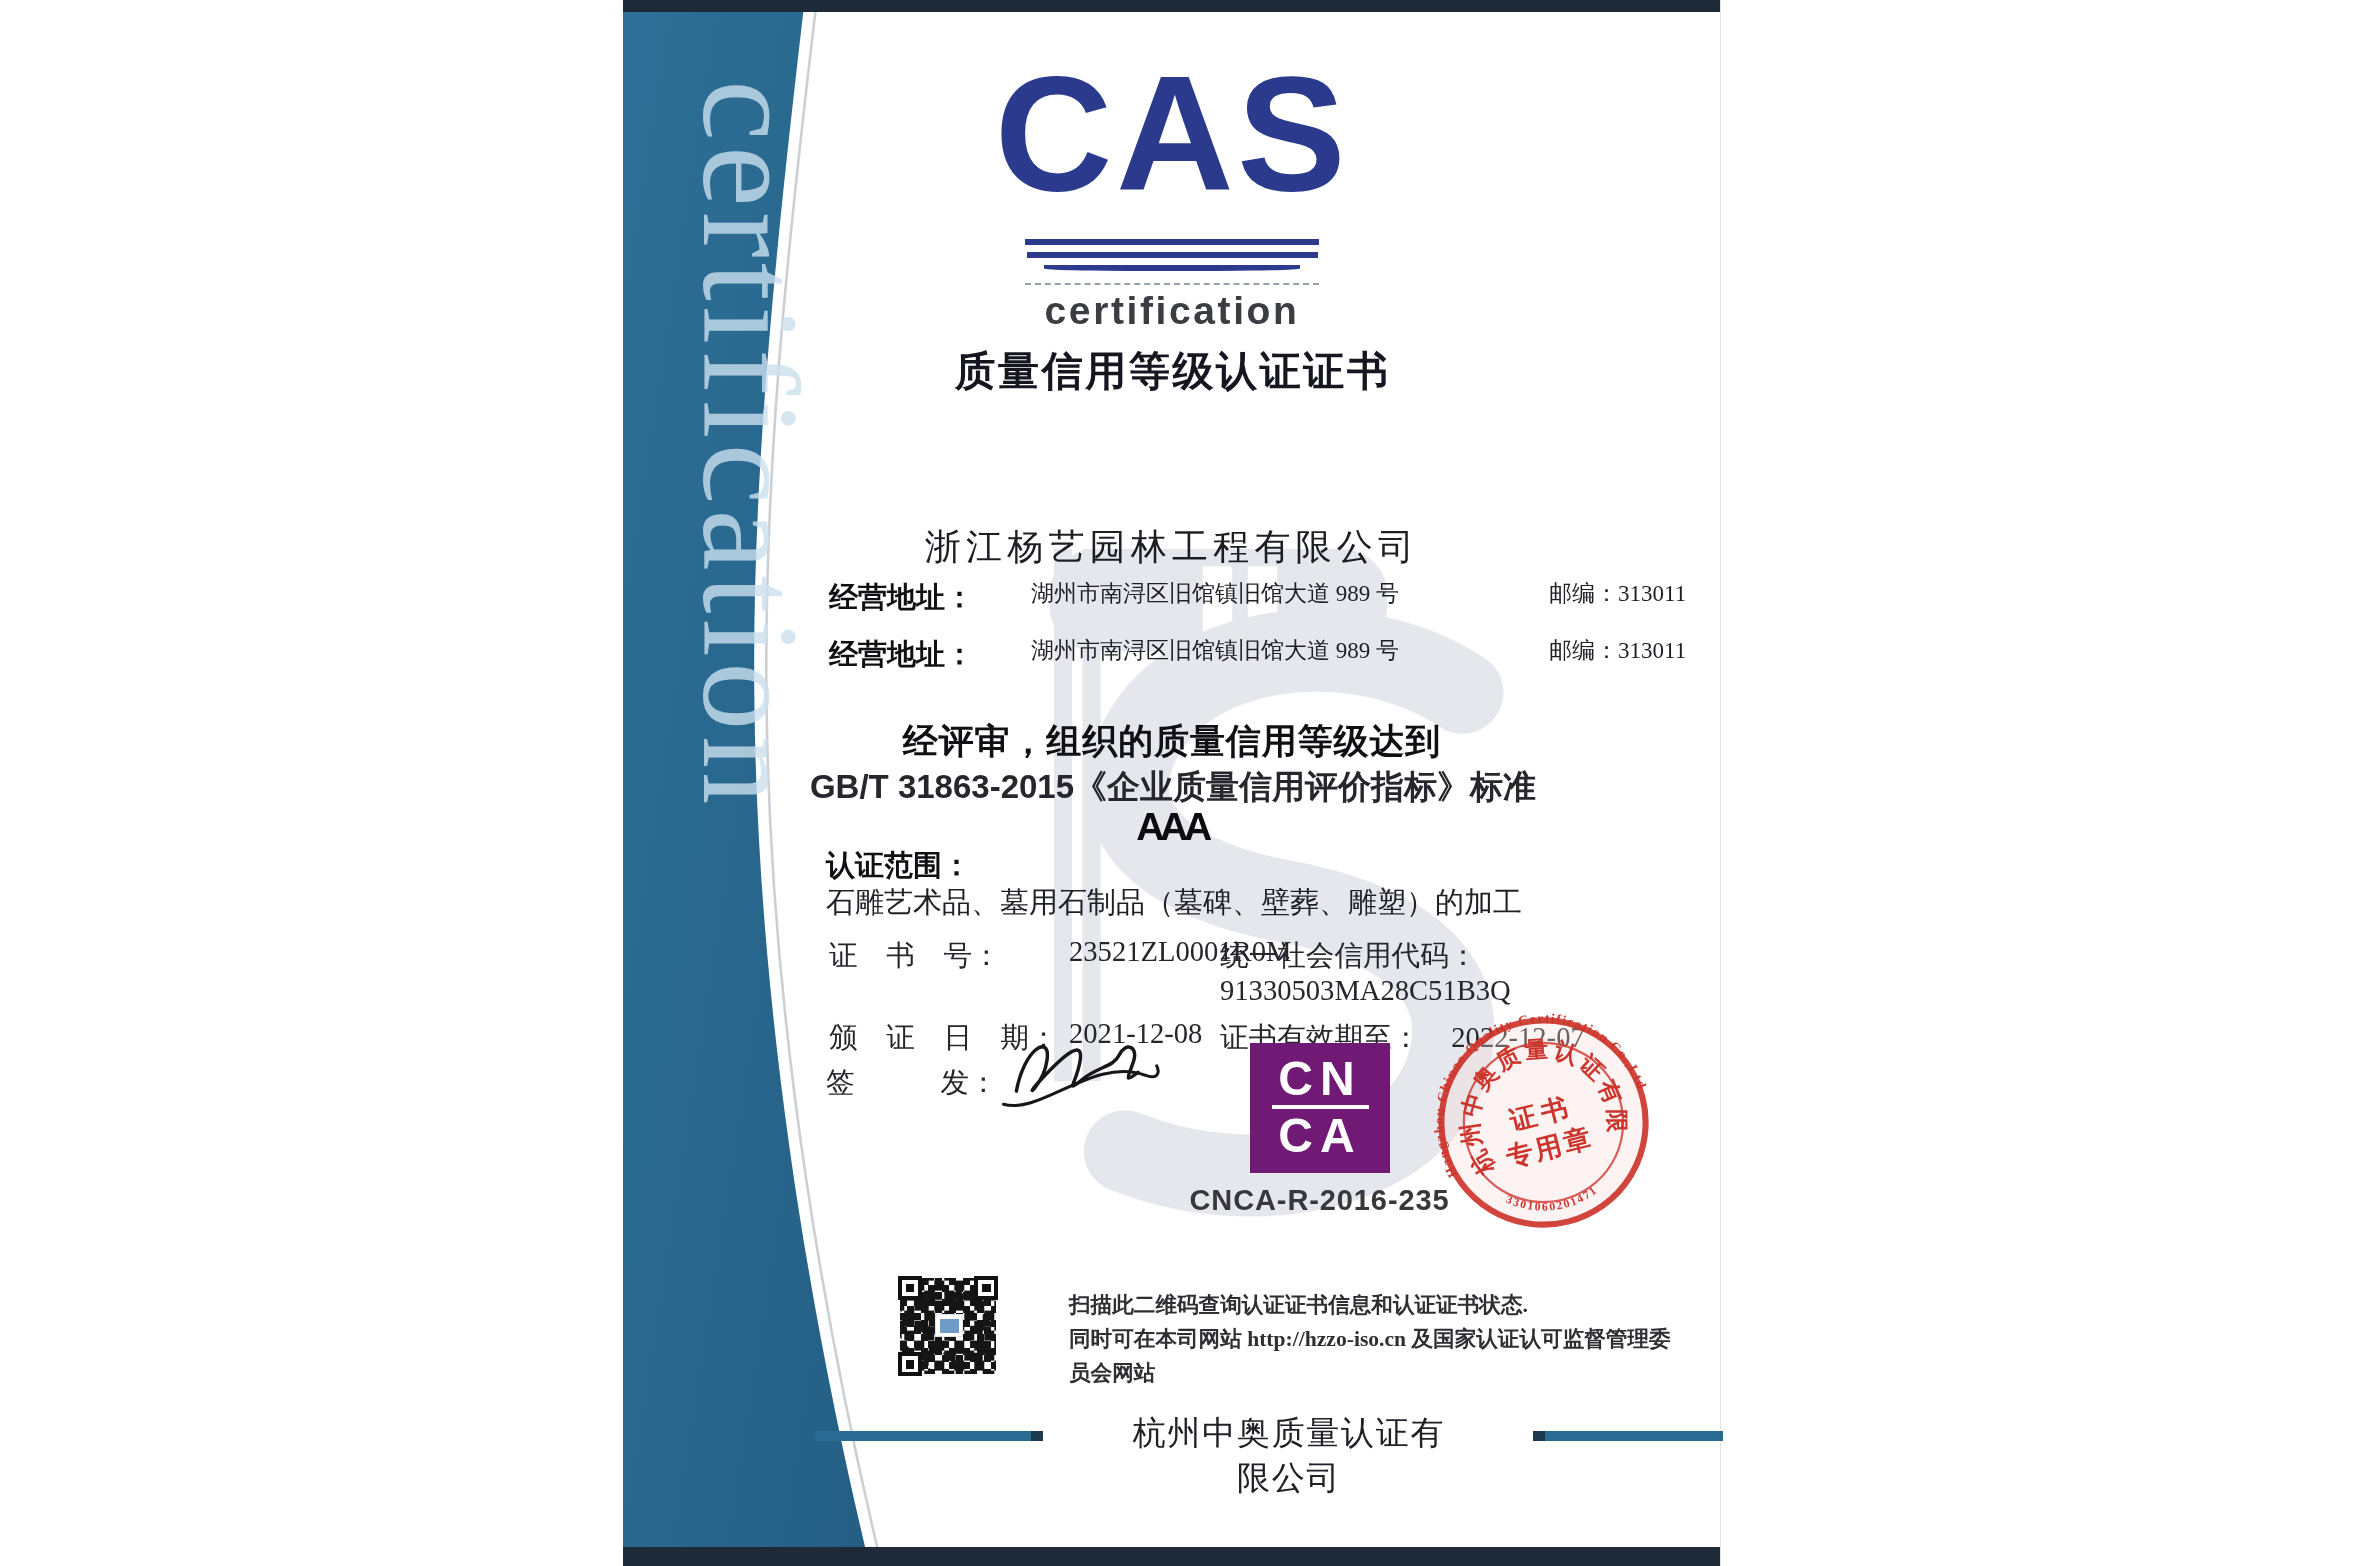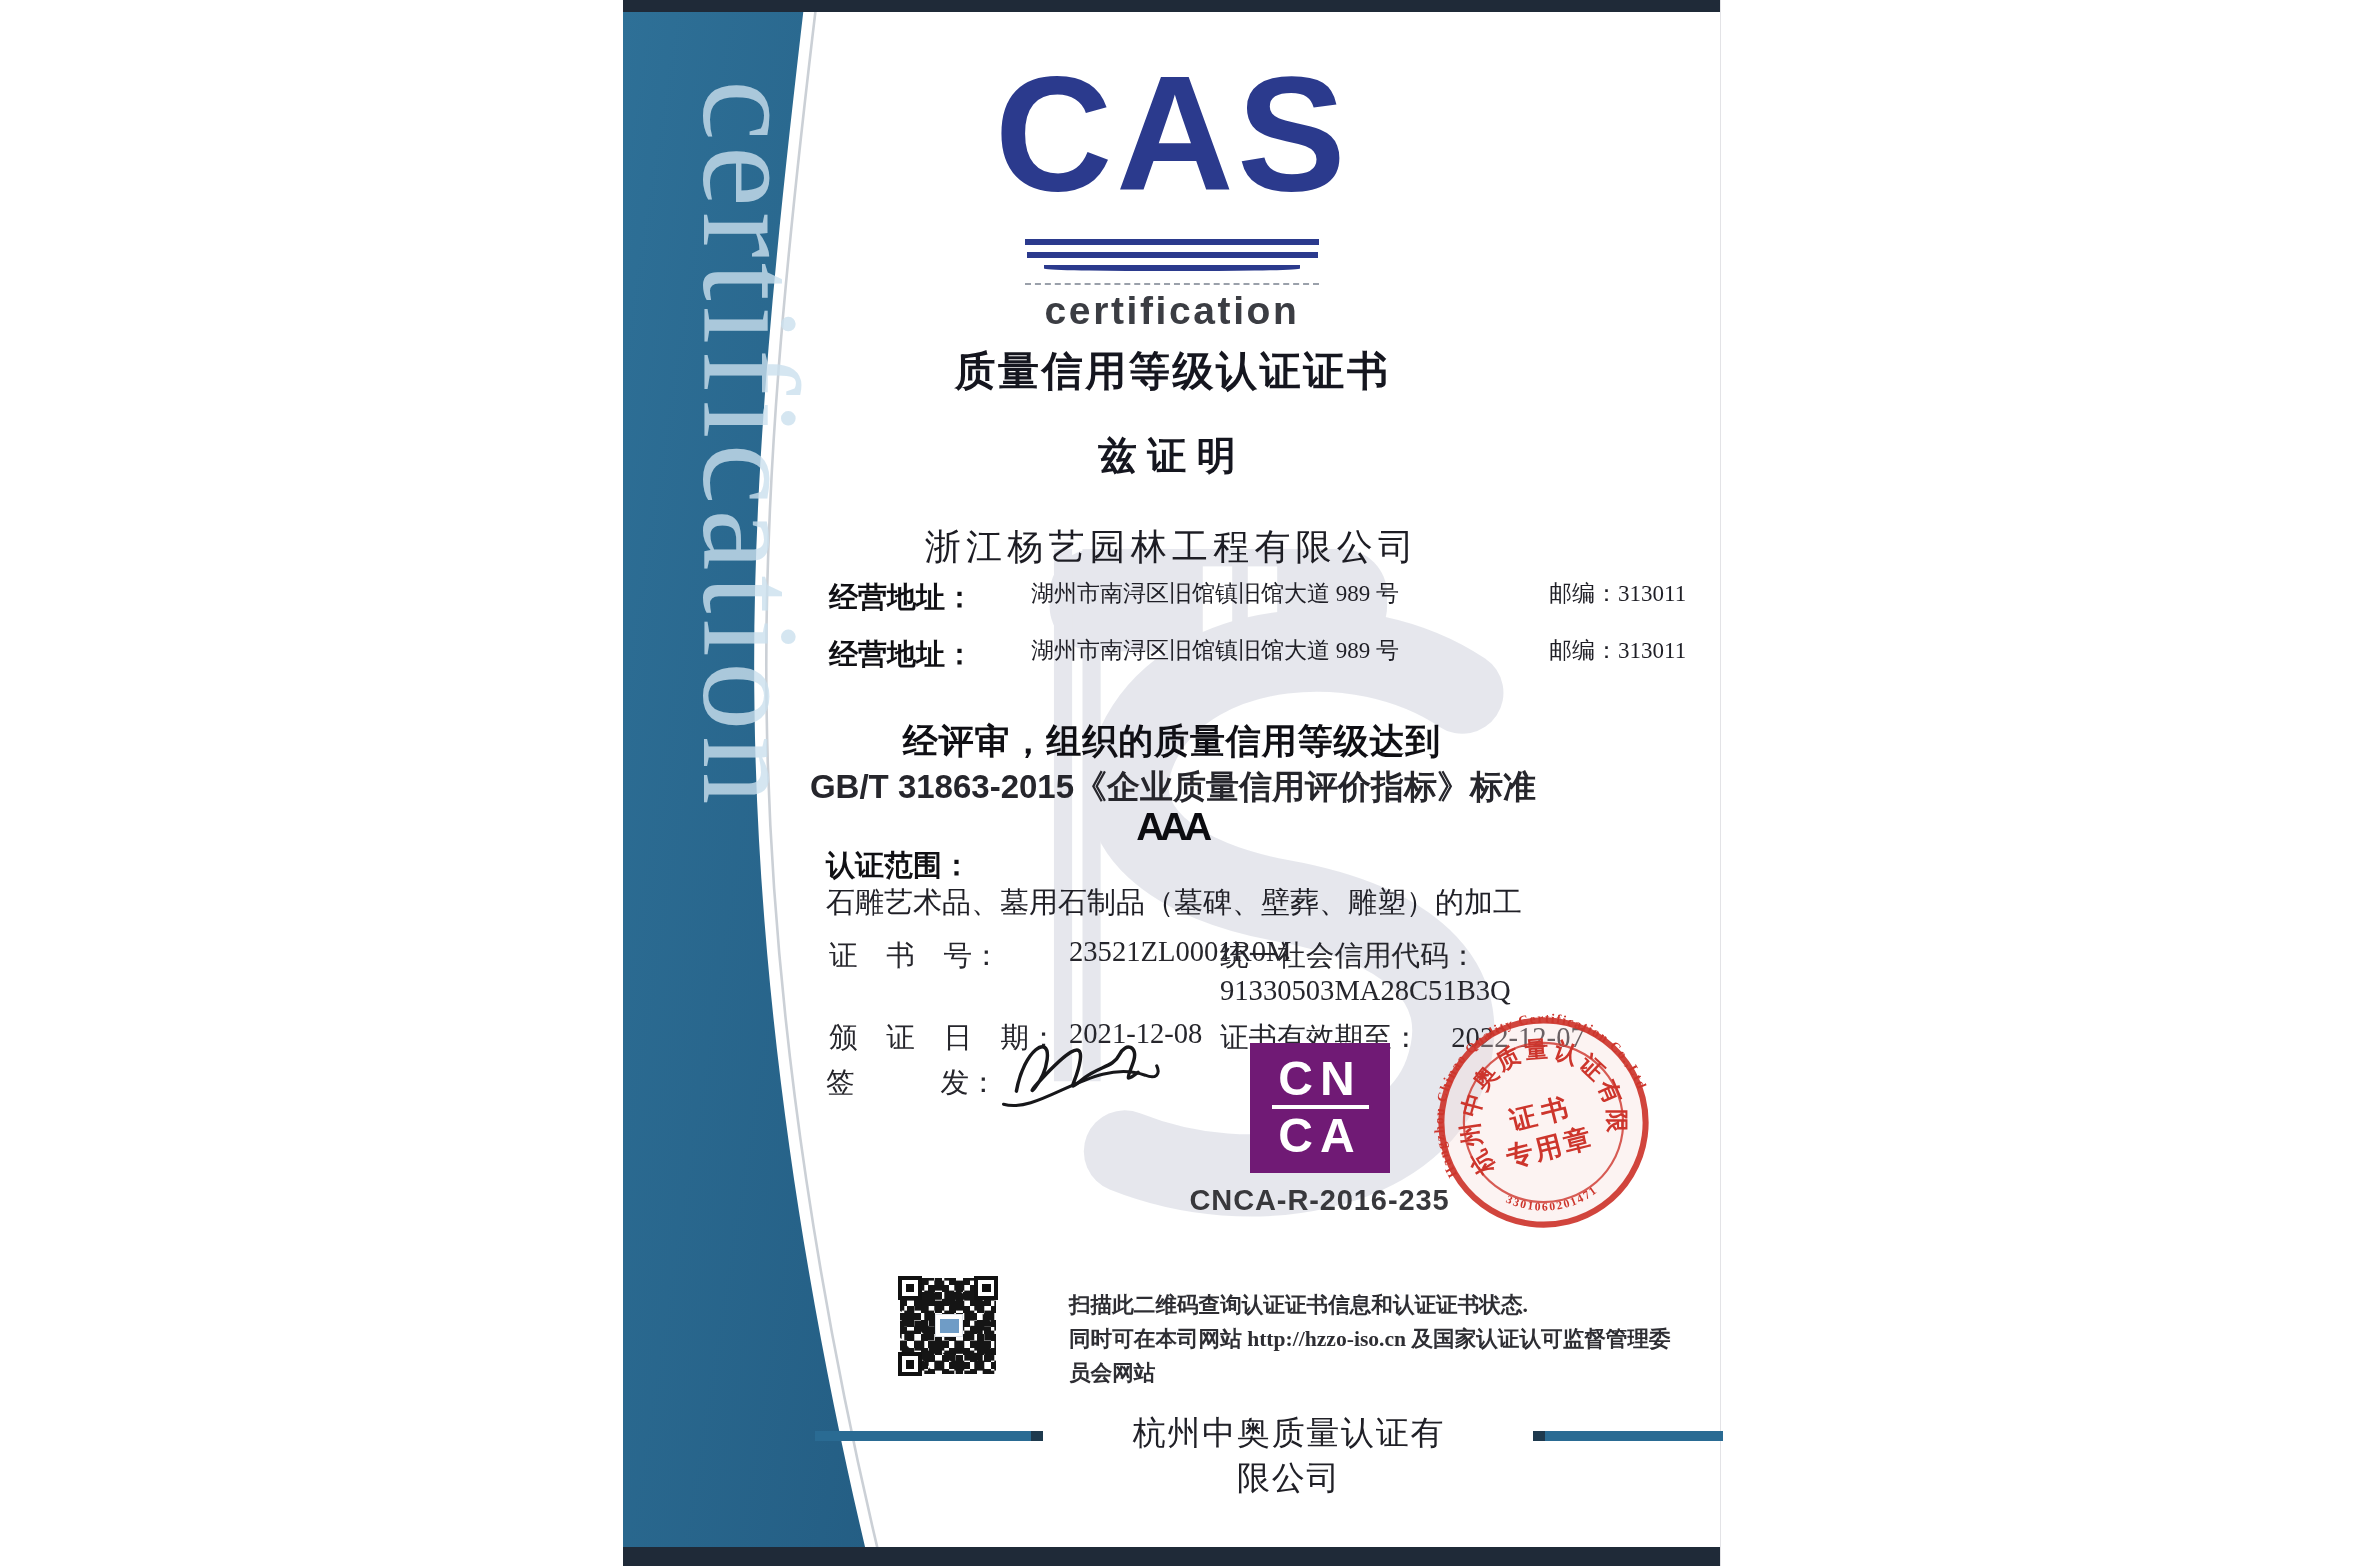--- a/index.html
+++ b/index.html
@@ -127,21 +127,20 @@
     <div class="abs ctr cas-acronym">CAS</div>
     <div class="abs cas-stripes">
       <div class="s s1"></div>
         <div class="s s2"></div>
         <div class="s s3"></div>
     </div>
     <div class="abs cas-dashed"></div>
     <div class="abs ctr cas-word">certification</div>
 
     <div class="abs ctr doc-title">质量信用等级认证证书</div>
-    <div class="abs ctr declare">兹证明</div>
 
     <div class="abs ctr company">浙江杨艺园林工程有限公司</div>
 
     <div class="abs addr-label" style="left:206px;top:578px">经营地址：</div>
     <div class="abs addr-val" style="left:408px;top:578px">湖州市南浔区旧馆镇旧馆大道 989 号</div>
     <div class="abs zip" style="left:926px;top:578px">邮编：313011</div>
 
     <div class="abs addr-label" style="left:206px;top:635px">经营地址：</div>
     <div class="abs addr-val" style="left:408px;top:635px">湖州市南浔区旧馆镇旧馆大道 989 号</div>
     <div class="abs zip" style="left:926px;top:635px">邮编：313011</div>

